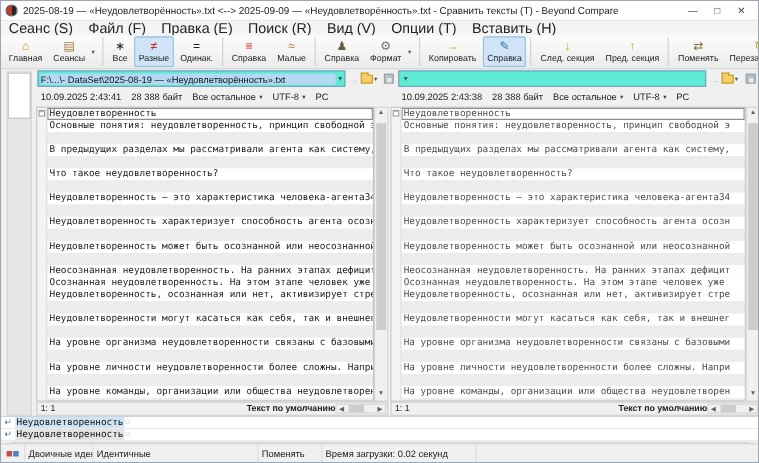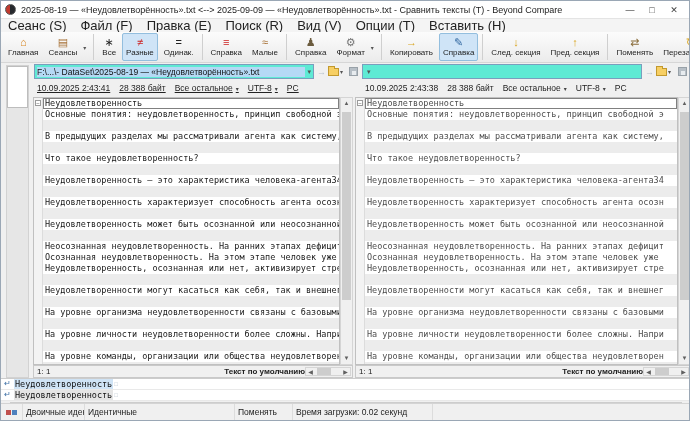--- a/index.html
+++ b/index.html
@@ -229,21 +229,21 @@
       <span class="go-arrow">→</span>
     </div>
   <div class="mini" style="left:655px;">
     <span class="folder-icon"></span>
     <span class="drop7">▾</span>
   </div>
   <div class="mini" style="left:677px;">
       <span class="save-icon"></span>
     </div>
 
-  <div class="inforow" style="left:36px;width:310px;text-decoration:underline;">
+  <div class="inforow" style="left:36px;width:310px;">
     <span class="seg">10.09.2025 2:43:41</span>
     <span class="seg">28 388 байт</span>
     <span class="seg">
         <span>Все остальное</span>
         <span class="dcaret">▾</span>
       </span>
     <span class="seg">
         <span>UTF-8</span>
         <span class="dcaret">▾</span>
       </span>

